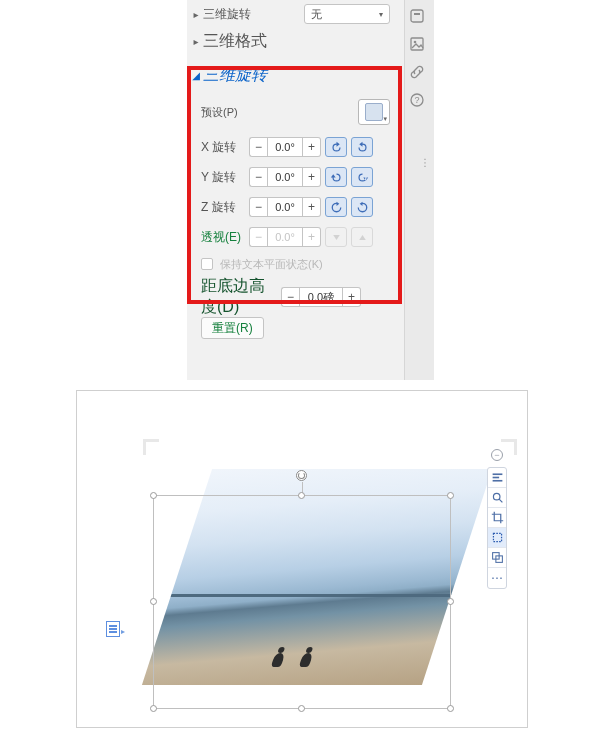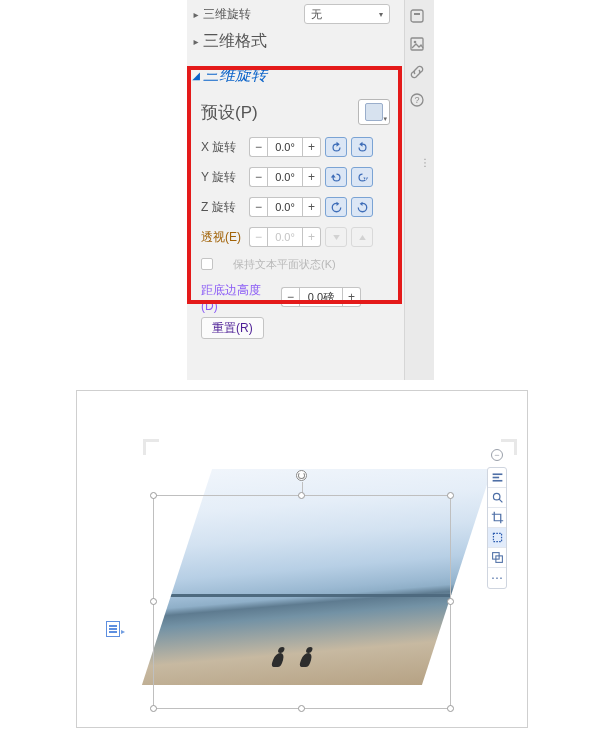--- a/index.html
+++ b/index.html
@@ -92,21 +92,21 @@
   .rotation-body {
     padding: 4px 14px 6px 14px;
   }
   .preset-row {
     display: flex;
     align-items: center;
     height: 40px;
   }
   .preset-row .label {
     flex: 1;
-    font-size: 17px;
+    font-size: 11px;
     color: #555;
   }
   .preset-btn {
     width: 32px;
     height: 26px;
     background: #fff;
     border: 1px solid #b7b7b7;
     border-radius: 3px;
     display:flex; align-items:center; justify-content:center;
     position: relative;
@@ -120,21 +120,21 @@
   }
   .preset-caret { position:absolute; right:2px; bottom:1px; font-size:7px; color:#666; }
 
   .rot-row {
     display:flex;
     align-items:center;
     height:30px;
     gap:4px;
   }
   .rot-row .rlabel { width:44px; font-size:12px; color:#555; }
-  .rot-row.disabled .rlabel { color:#a16207; }
+  .rot-row.disabled .rlabel { color:#15803d; }
   .stepper {
     display:flex;
     height:20px;
   }
   .stepper .dec, .stepper .inc {
     width:18px;
     background:#fff;
     border:1px solid #c4c4c4;
     display:flex; align-items:center; justify-content:center;
     font-size:12px;
@@ -165,48 +165,48 @@
   }
   .rot-ico.sel {
     background:#dbe6f5;
     border-color:#7aa3d4;
   }
   .rot-ico svg { width:13px; height:13px; }
   .rot-ico.disabled { background:#f1f1f1; border-color:#d9d9d9; color:#c4c4c4; }
   .rot-ico.disabled svg { opacity:0.35; }
 
   .kb-row {
-    display:flex; align-items:center; height:24px; gap:20px;
+    display:flex; align-items:center; height:24px; gap:7px;
     color:#b8b8b8;
   }
   .kb-row .cb {
     width:12px; height:12px;
     border:1px solid #c4c4c4;
     background:#fff;
     border-radius:2px;
   }
 
   .dist-row {
     display:flex; align-items:center; height:30px;
     padding: 0 14px;
     gap:4px;
   }
-  .dist-row .dlabel { width:76px; font-size:12px; color:#8b5cf6; }
+  .dist-row .dlabel { width:76px; font-size:16px; color:#14532d; }
 
   .reset-row {
     padding:5px 14px;
   }
   .reset-btn {
     display:inline-block;
     height:22px; line-height:20px;
     padding:0 10px;
     background:#fbfbfb;
     border:1px solid #c4c4c4;
     border-radius:3px;
-    color:#4c1d95;
+    color:#15803d;
     font-size:12px;
   }
 
   
   .right-icons {
     position:absolute;
     right:6px;
     top:6px;
     width:22px;
     display:flex; flex-direction:column; gap:8px;

